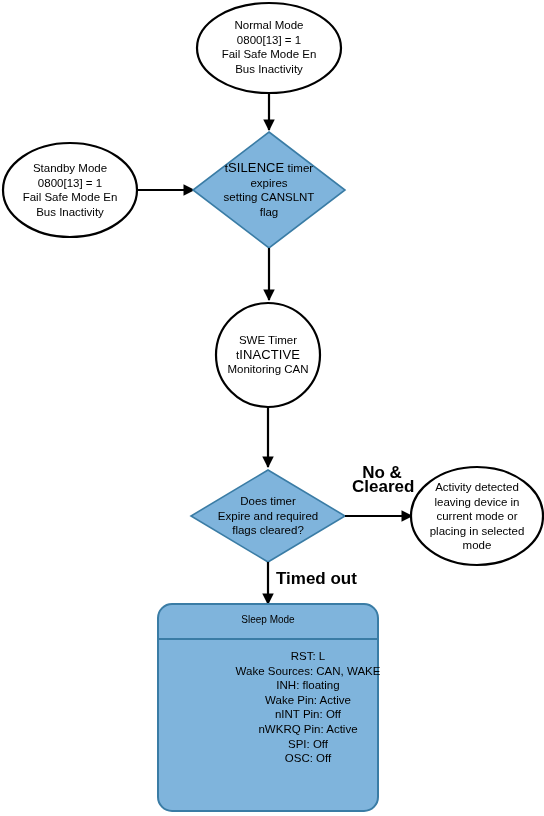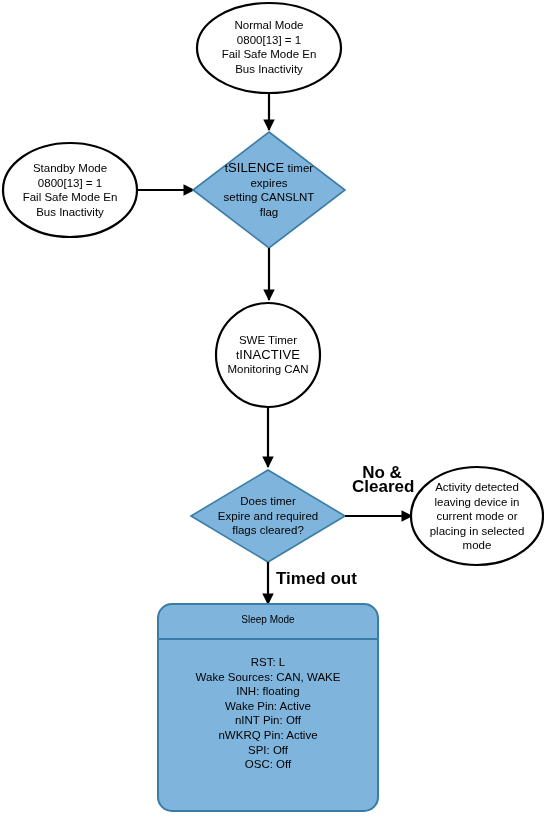--- a/index.html
+++ b/index.html
@@ -142,21 +142,21 @@
   <div class="node-text" style="left:409px; top:480px; width:136px;text-align:center;">
     <div>Activity detected</div>
     <div>leaving device in</div>
     <div>current mode or</div>
     <div>placing in selected</div>
     <div>mode</div>
   </div>
 
   <div style="position:absolute; left:158px; top:604px; width:220px; height:207px;">
     <div class="sleep-title" style="top:10px;">Sleep Mode</div>
-    <div class="sleep-body" style="top:51px;">
+    <div class="sleep-body" style="top:45px;padding-left:40px;">
       <div>RST: L</div>
       <div>Wake Sources: CAN, WAKE</div>
       <div>INH: floating</div>
       <div>Wake Pin: Active</div>
       <div>nINT Pin: Off</div>
       <div>nWKRQ Pin: Active</div>
       <div>SPI: Off</div>
       <div>OSC: Off</div>
     </div>
   </div>

